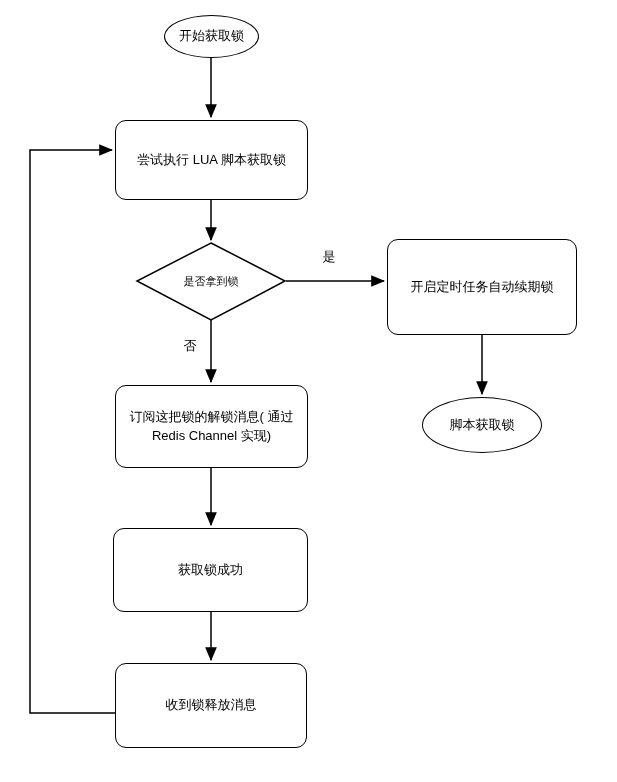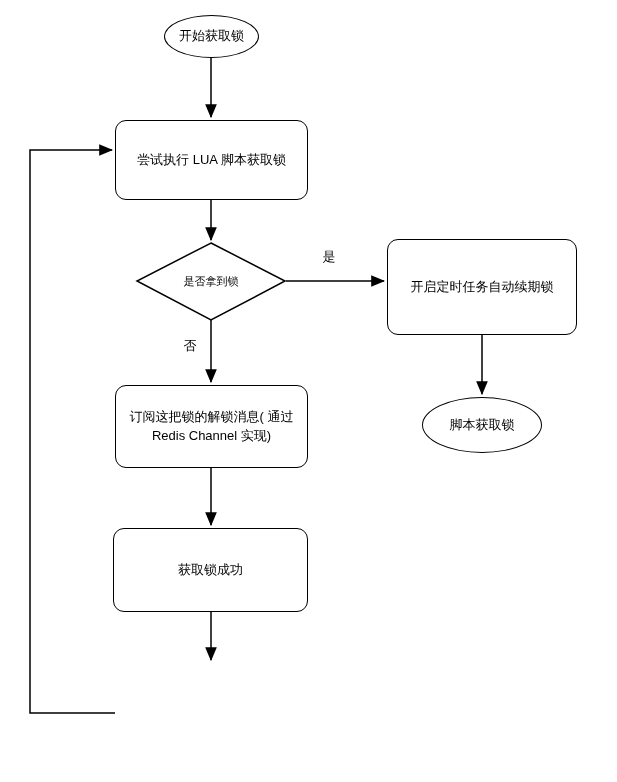--- a/index.html
+++ b/index.html
@@ -128,14 +128,17 @@
   </div>
 
   <div class="node rounded" style="left:115px; top:385px; width:193px; height:83px;">
     <span>订阅这把锁的解锁消息( 通过 Redis Channel 实现)</span>
   </div>
 
   <div class="node rounded" style="left:113px; top:528px; width:195px; height:84px;">
     <span>获取锁成功</span>
   </div>
 
+  <div class="node rounded" style="left:115px; top:663px; width:192px; height:85px;">
+    <span>收到锁释放消息</span>
+  </div>
 
 </div>
 
 </body></html>

